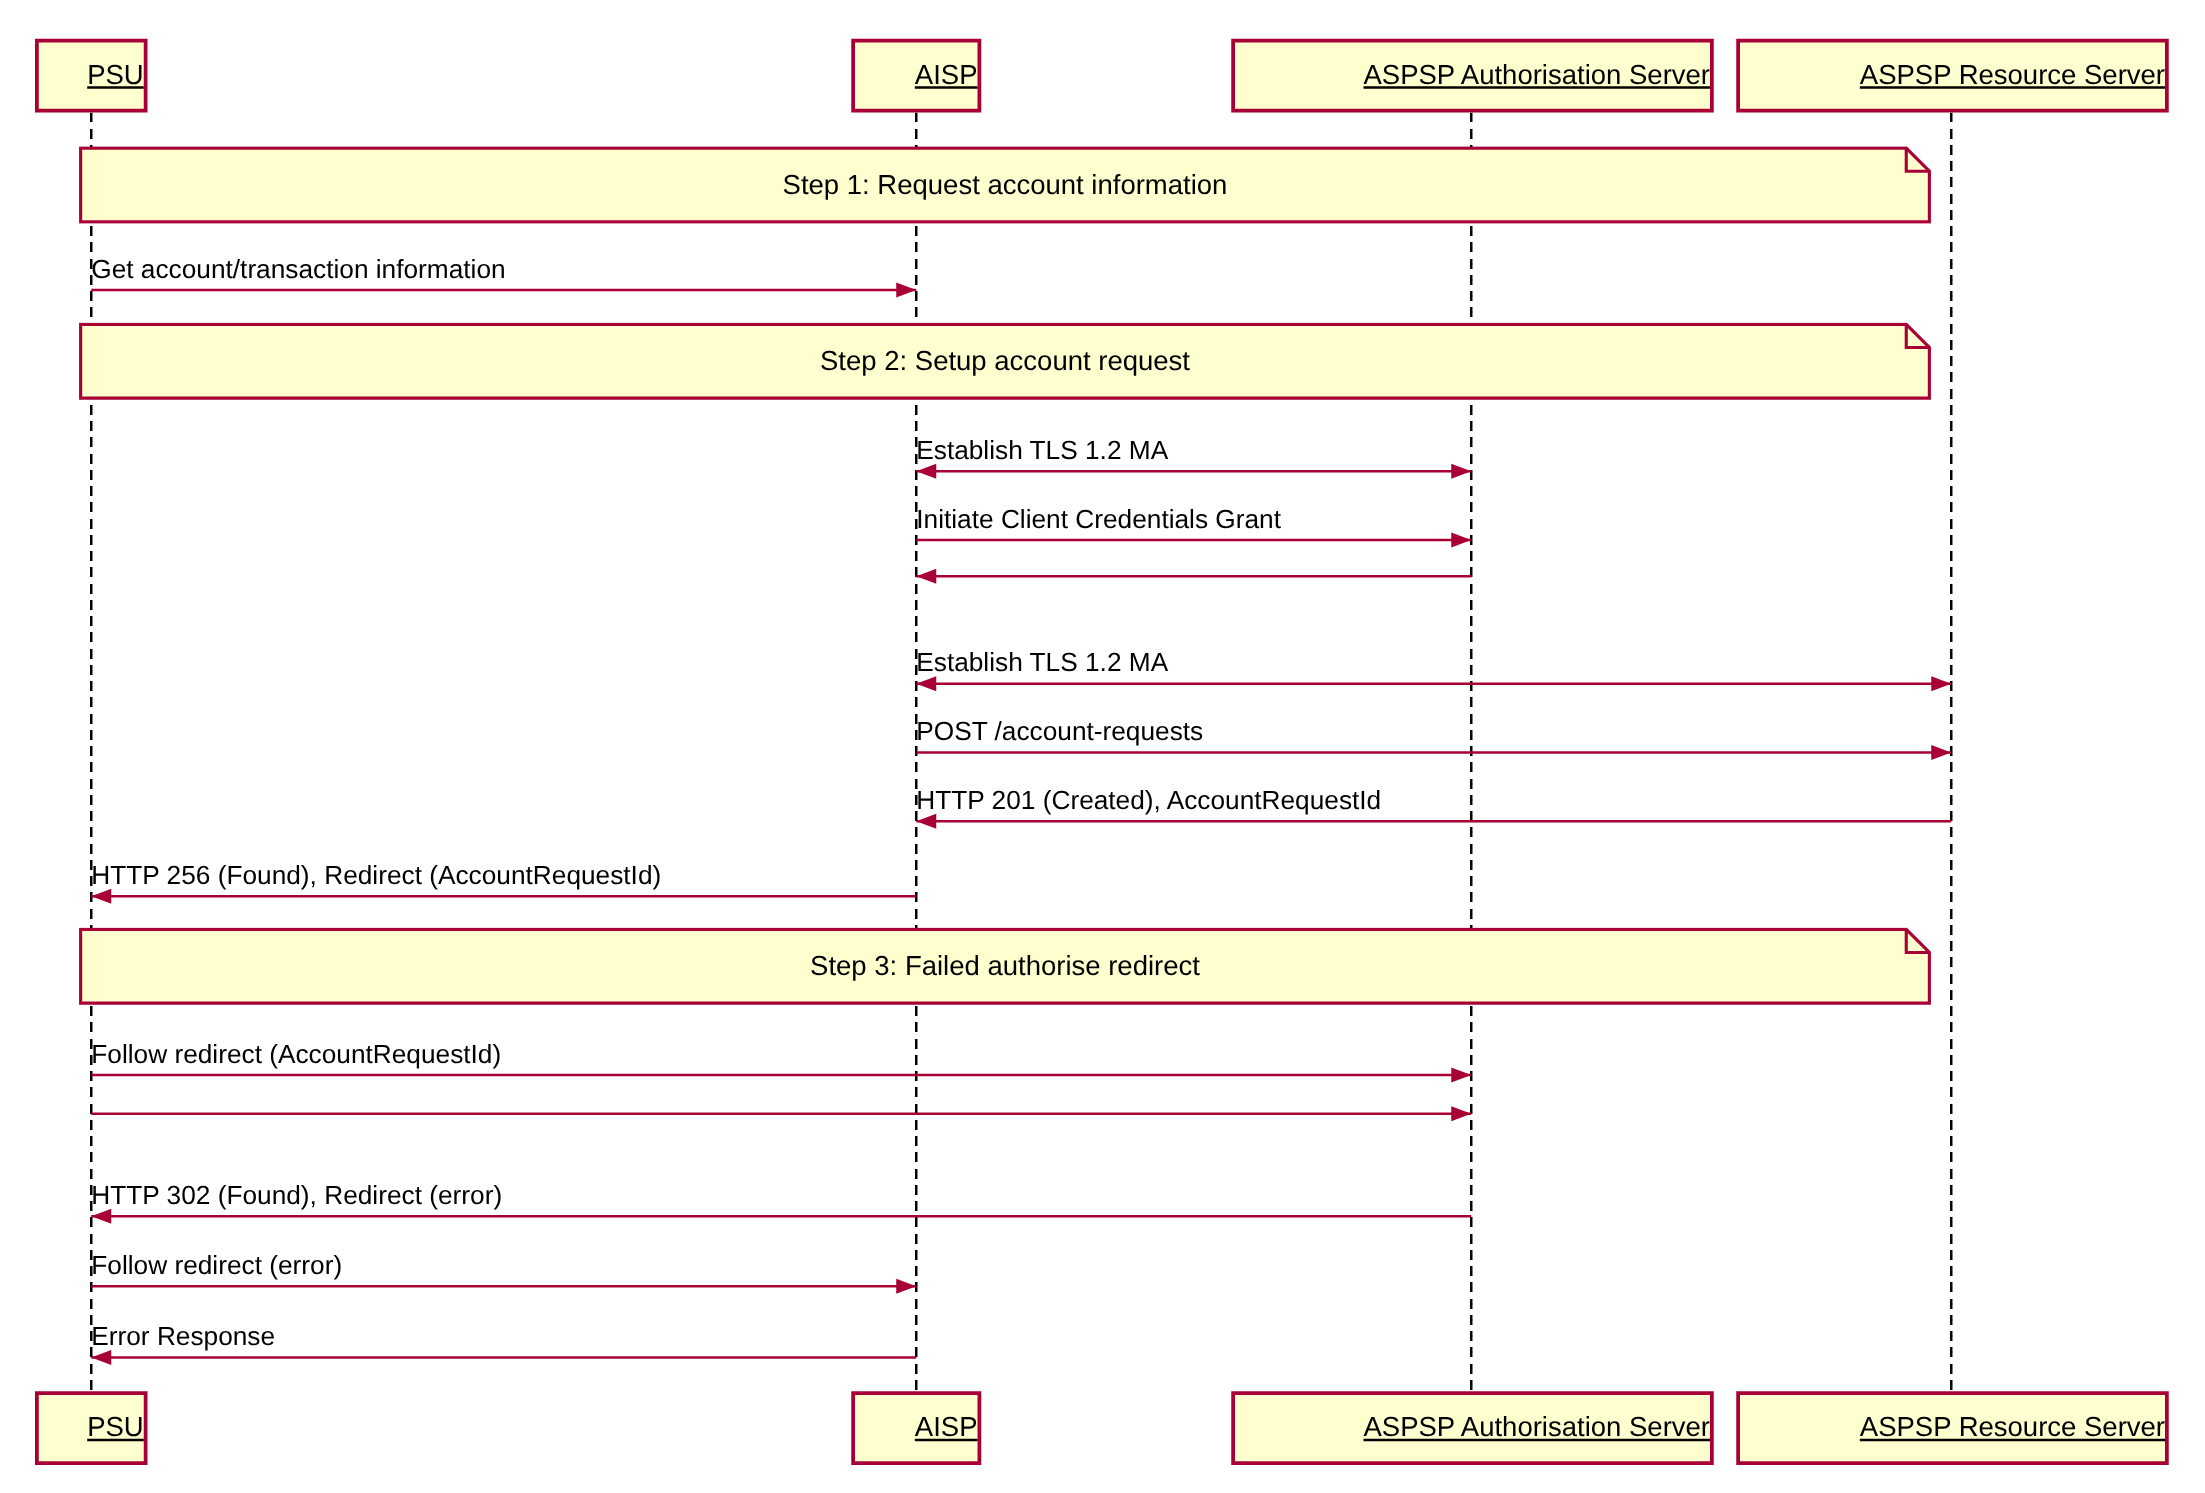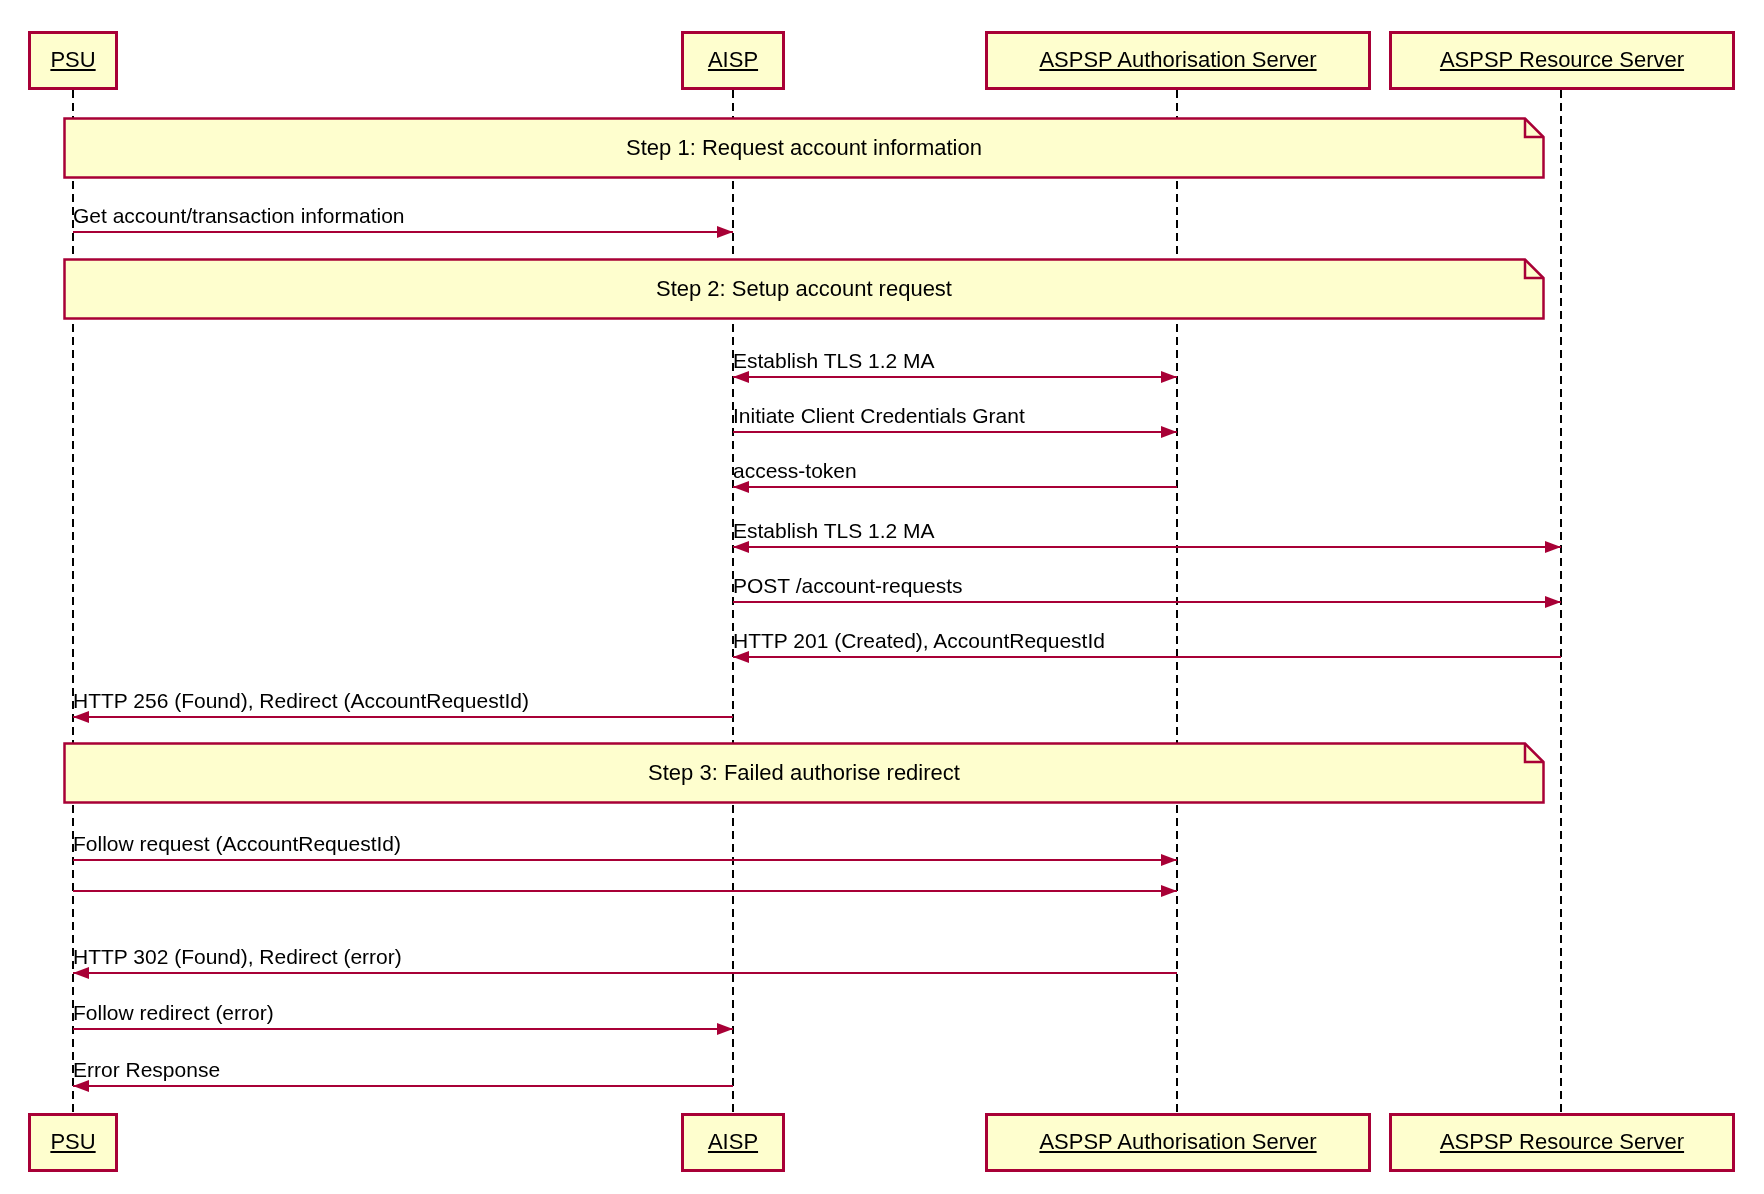--- a/index.html
+++ b/index.html
@@ -11,21 +11,21 @@
     font-family: "Liberation Sans", sans-serif;
     color: #000000;
     overflow: hidden;
   }
   .participant {
     position: absolute;
     height: 59px;
     box-sizing: border-box;
     background: #FEFECE;
     border: 3px solid #A80036;
-    text-align: center;
+    text-align: right;
     line-height: 52px;
     font-size: 22px;
     text-decoration: underline;
     white-space: nowrap;
   }
   .lifeline {
     position: absolute;
     top: 90px;
     height: 1023px;
     width: 2px;
@@ -121,21 +121,20 @@
   </div>
 
   <div class="msg" style="left:733px; top:403px; width:444px">
     <div class="msg-label">Initiate Client Credentials Grant</div>
     <div class="msg-line">
         <span class="head head-r"></span>
       </div>
   </div>
 
   <div class="msg" style="left:733px; top:458px; width:444px">
-    <div class="msg-label">access-token</div>
     <div class="msg-line">
         <span class="head head-l"></span>
       </div>
   </div>
 
   <div class="msg" style="left:733px; top:518px; width:828px">
     <div class="msg-label">Establish TLS 1.2 MA</div>
     <div class="msg-line">
         <span class="head head-l"></span>
         <span class="head head-r"></span>
@@ -165,21 +164,21 @@
 
   <div class="note" style="top:742px">
     <svg width="1482" height="62" viewBox="0 0 1482 62">
       <path d="M1.5,1.5 H1462 L1480.5,20 V60.5 H1.5 Z" fill="#FEFECE" stroke="#A80036" stroke-width="2.5"></path>
       <path d="M1462,1.5 V20 H1480.5" fill="none" stroke="#A80036" stroke-width="2.5"></path>
     </svg>
     <div class="note-label">Step 3: Failed authorise redirect</div>
   </div>
 
   <div class="msg" style="left:73px; top:831px; width:1104px">
-    <div class="msg-label">Follow request (AccountRequestId)</div>
+    <div class="msg-label">Follow redirect (AccountRequestId)</div>
     <div class="msg-line">
         <span class="head head-r"></span>
       </div>
   </div>
 
   <div class="msg" style="left:73px; top:888px; width:1104px">
     <div class="msg-line">
         <span class="head head-r"></span>
       </div>
   </div>

